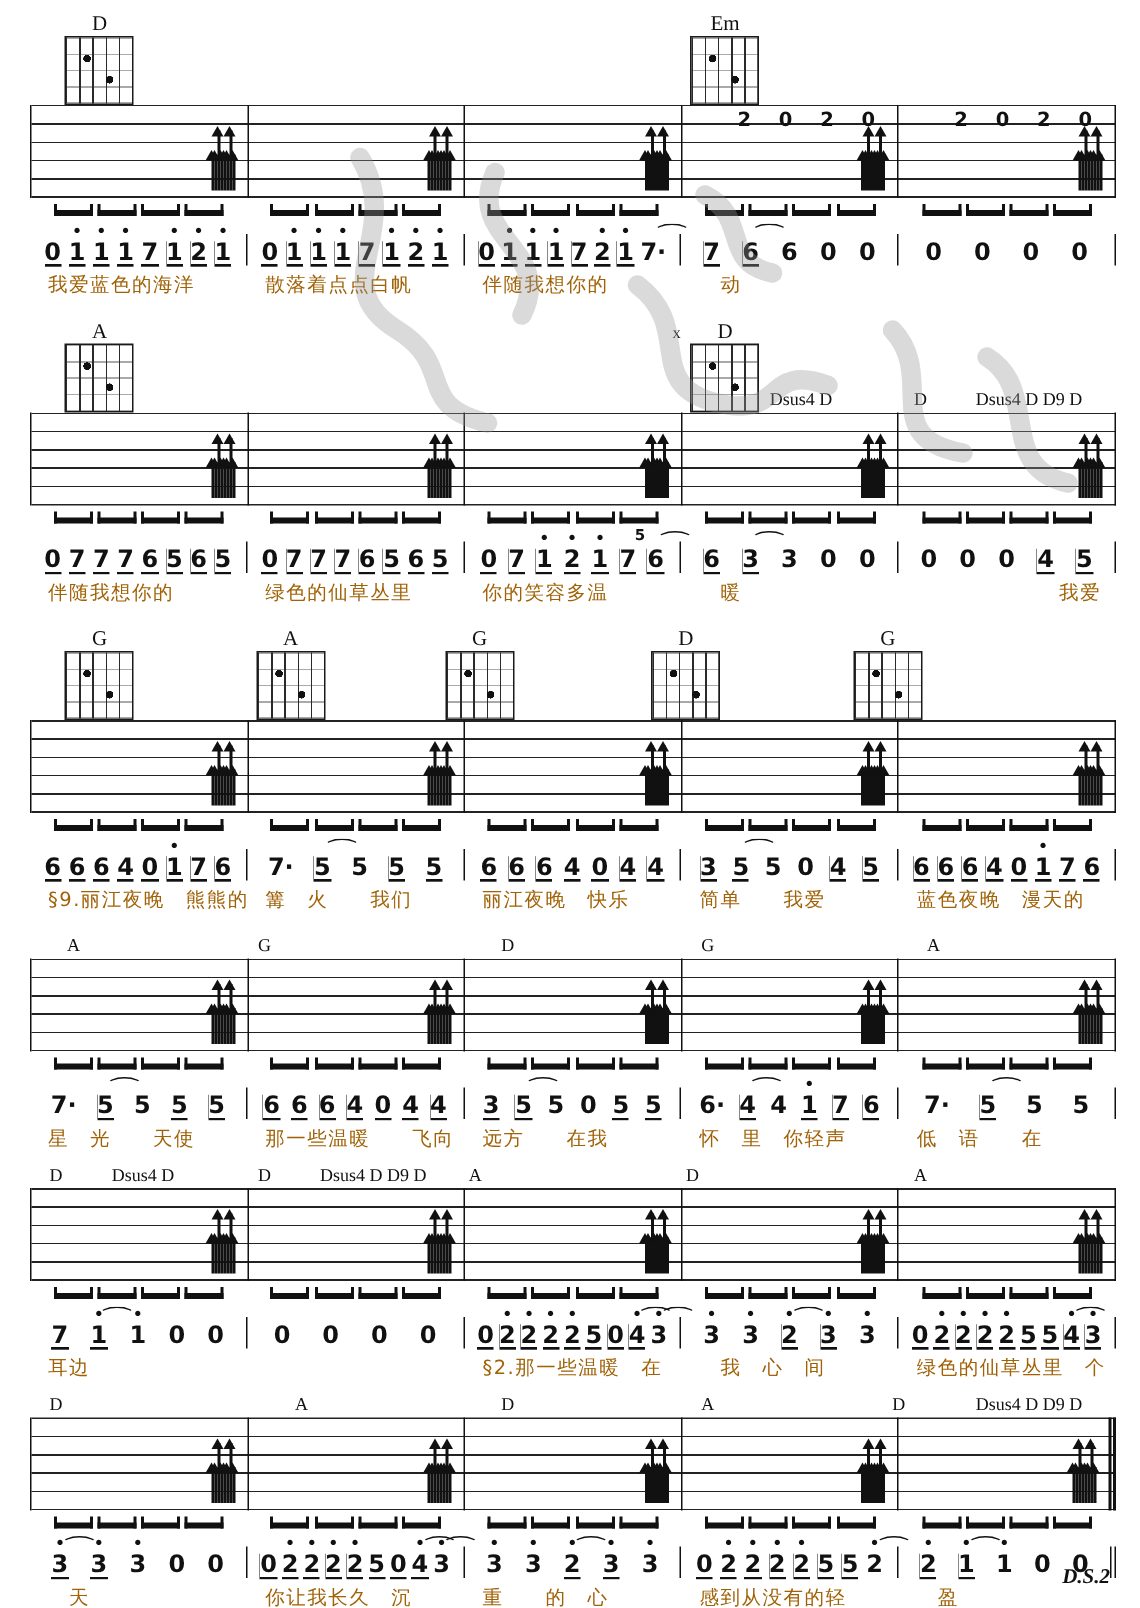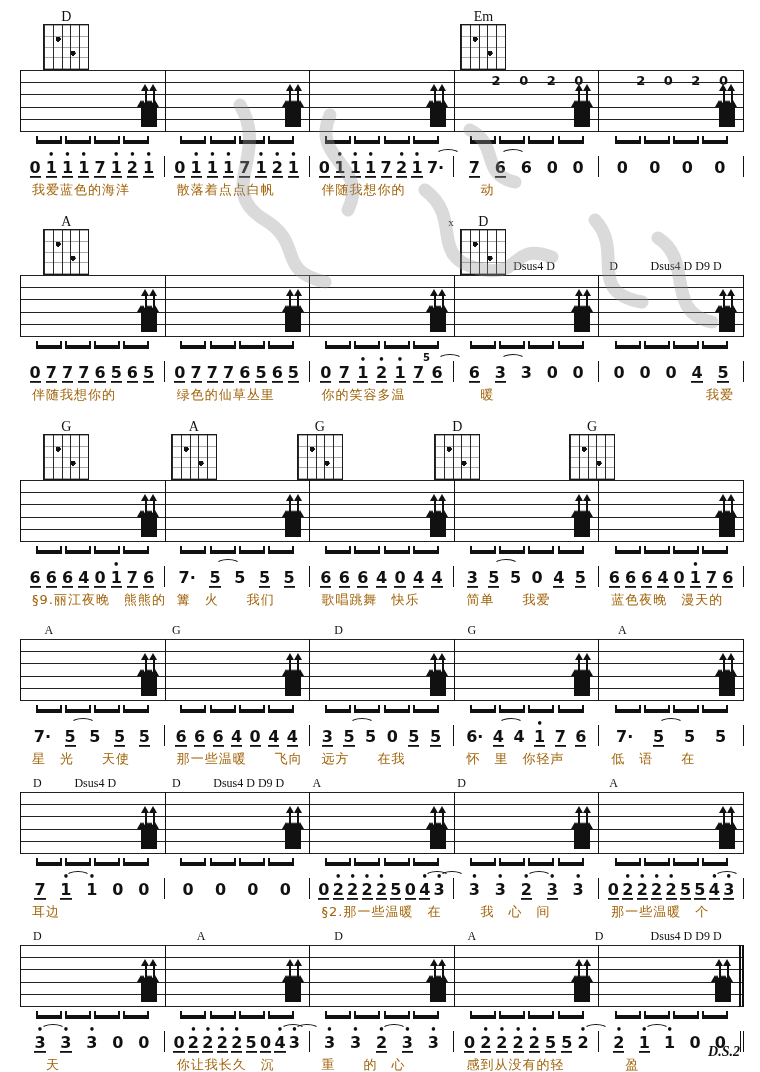--- a/index.html
+++ b/index.html
@@ -529,21 +529,21 @@
             <span class="note u">4</span>
             <span class="note u">0</span>
             <span class="note u">1<span class="hid">•</span></span>
             <span class="note u">7</span>
             <span class="note u">6</span>
           </div>
         </div>
         <div class="lyrow">
           <div class="lmeasure">§9.丽江夜晚　熊熊的</div>
           <div class="lmeasure">篝　火　　我们</div>
-          <div class="lmeasure">歌唱跳舞　快乐</div>
+          <div class="lmeasure">丽江夜晚　快乐</div>
           <div class="lmeasure">简单　　我爱</div>
           <div class="lmeasure">蓝色夜晚　漫天的</div>
         </div>
       </div>
       <div class="system sys-t">
         <div class="chordrow h-text">
           <div class="chord-t" style="left: 4%;">A</div>
           <div class="chord-t" style="left: 21.6%;">G</div>
           <div class="chord-t" style="left: 44%;">D</div>
           <div class="chord-t" style="left: 62.4%;">G</div>
@@ -817,21 +817,21 @@
             <span class="note u">5</span>
             <span class="note u">4<span class="hid">•</span><span class="tie"></span></span>
             <span class="note u">3<span class="hid">•</span></span>
           </div>
         </div>
         <div class="lyrow">
           <div class="lmeasure">耳边</div>
           <div class="lmeasure"></div>
           <div class="lmeasure">§2.那一些温暖　在</div>
           <div class="lmeasure">　我　心　间</div>
-          <div class="lmeasure">那一些温暖　个</div>
+          <div class="lmeasure">绿色的仙草丛里　个</div>
         </div>
       </div>
       <div class="system sys-t final">
         <div class="chordrow h-text">
           <div class="chord-t" style="left: 2.4%;">D</div>
           <div class="chord-t" style="left: 25%;">A</div>
           <div class="chord-t" style="left: 44%;">D</div>
           <div class="chord-t" style="left: 62.4%;">A</div>
           <div class="chord-t" style="left: 80%;">D</div>
           <div class="chord-t" style="left: 92%;">Dsus4 D D9 D</div>

